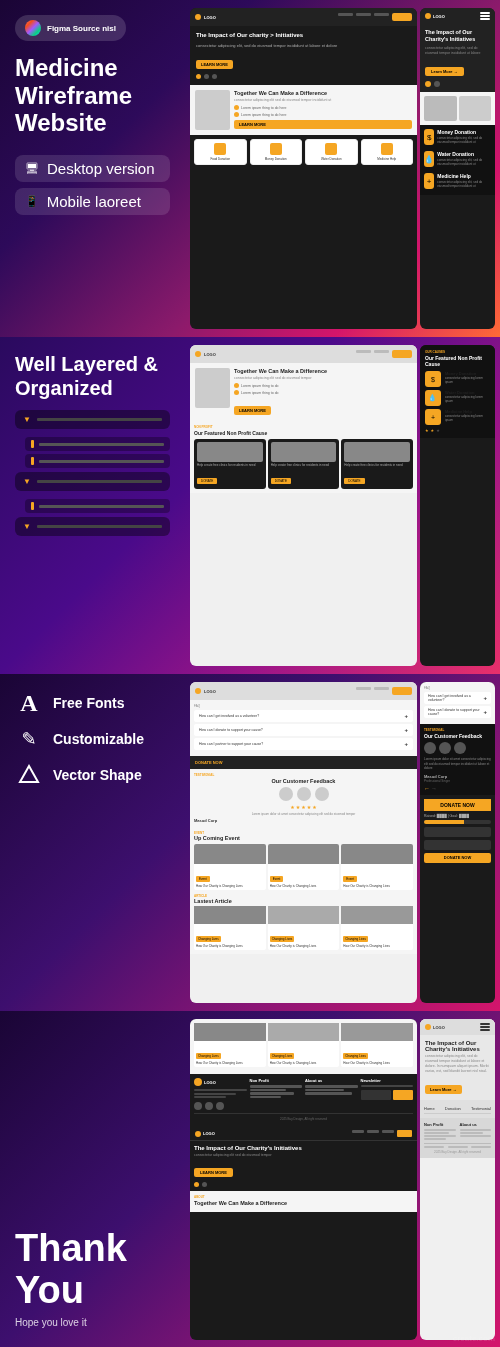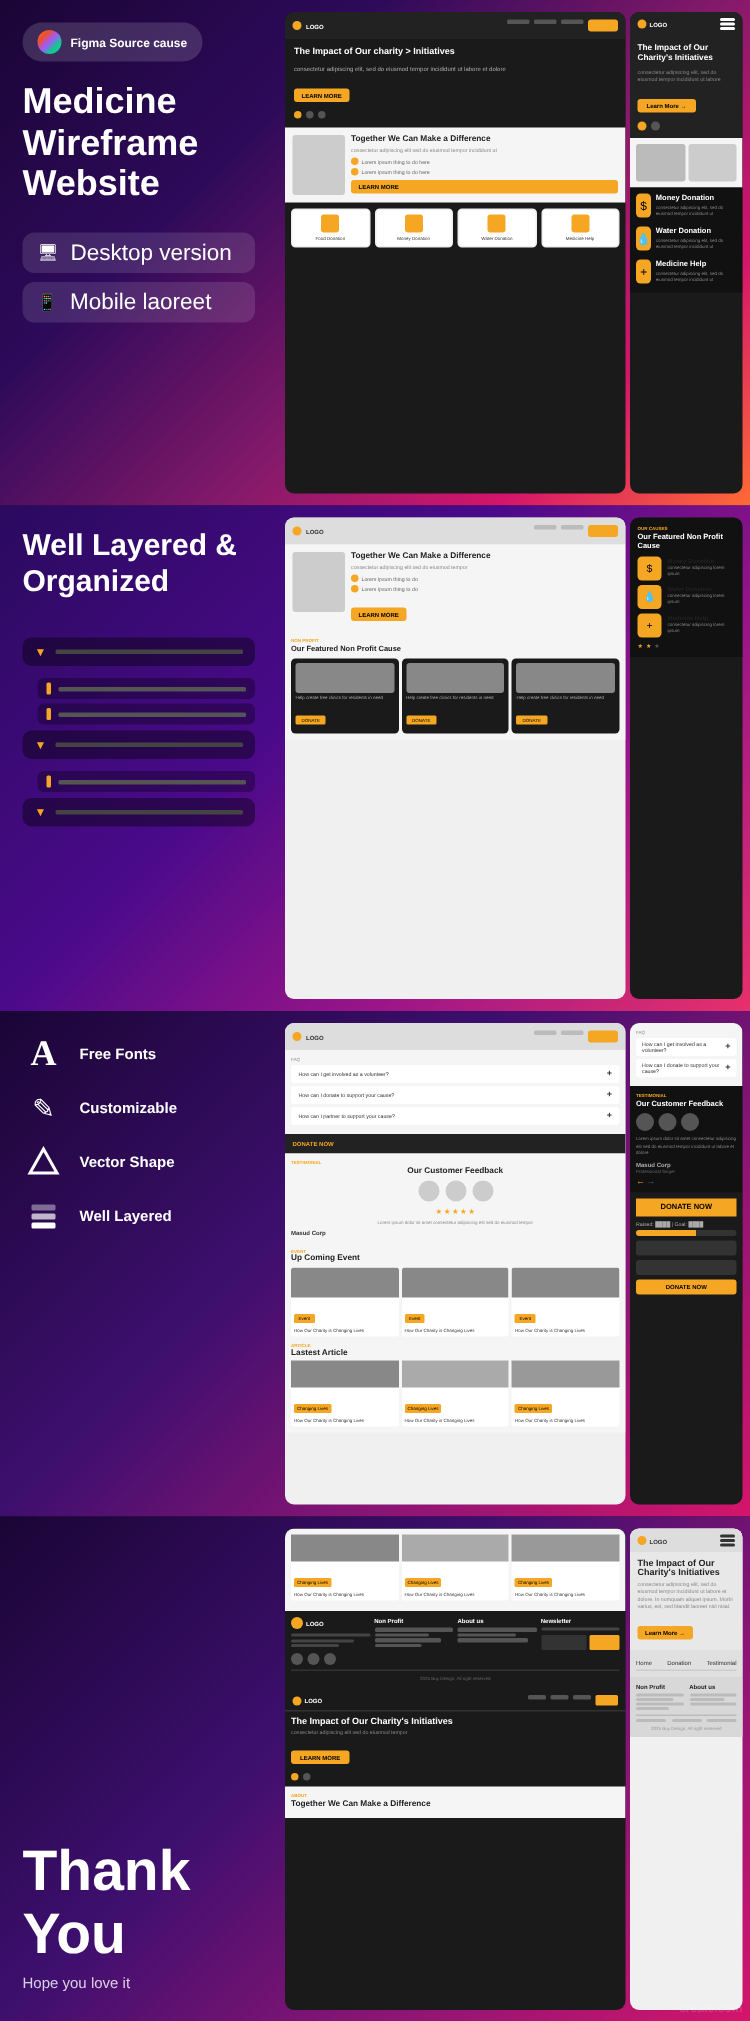--- a/index.html
+++ b/index.html
@@ -243,21 +243,21 @@
       background: linear-gradient(135deg, #2a0a5e 0%, #4a0a8a 40%, #9b1588 70%, #e8306b 100%);
       display: flex;
       flex-direction: row;
     }
 
     .left-panel-2 {
       width: 185px;
       padding: 15px;
       display: flex;
       flex-direction: column;
-      gap: 15px;
+      gap: 0;
     }
 
     .section-main-title {
       color: white;
       font-size: 20px;
       font-weight: 900;
       line-height: 1.2;
       margin-bottom: 10px;
     }
 
@@ -465,21 +465,21 @@
       display: flex;
       align-items: center;
       justify-content: center;
       font-size: 18px;
       color: white;
       flex-shrink: 0;
     }
 
     .feature-label {
       color: white;
-      font-size: 10px;
+      font-size: 14px;
       font-weight: 700;
     }
 
     .right-panel-3 {
       flex: 1;
       display: flex;
       flex-direction: row;
       gap: 3px;
       padding: 8px 5px;
     }
@@ -1033,21 +1033,21 @@
     }
   </style>
 </head>
 <body>
 
 <div class="section section-1">
 
   <div class="left-panel">
     <div class="figma-badge">
       <div class="figma-icon"></div>
-      <span class="figma-label">Figma Source cause</span>
+      <span class="figma-label">Figma Source nisl</span>
     </div>
     <h1 class="main-title">Medicine Wireframe Website</h1>
     <div class="device-options">
       <div class="device-option">
         <span class="device-icon">🖥</span>
         <span class="device-label">Desktop version</span>
       </div>
       <div class="device-option">
         <span class="device-icon">📱</span>
         <span class="device-label">Mobile laoreet</span>
@@ -1338,30 +1338,20 @@
       <span class="feature-label">Customizable</span>
     </div>
     <div class="feature-item">
       <div class="feature-icon">
         <svg width="22" height="22" viewBox="0 0 22 22">
           <polygon points="11,2 20,18 2,18" fill="none" stroke="white" stroke-width="2"></polygon>
         </svg>
       </div>
       <span class="feature-label">Vector Shape</span>
     </div>
-    <div class="feature-item">
-      <div class="feature-icon">
-        <svg width="22" height="22" viewBox="0 0 22 22">
-          <rect x="3" y="3" width="16" height="4" rx="1" fill="white" opacity="0.4"></rect>
-          <rect x="3" y="9" width="16" height="4" rx="1" fill="white" opacity="0.7"></rect>
-          <rect x="3" y="15" width="16" height="4" rx="1" fill="white"></rect>
-        </svg>
-      </div>
-      <span class="feature-label">Well Layered</span>
-    </div>
   </div>
 
   <div class="right-panel-3">
 
     <div class="wireframe-card-light">
       <div class="wf-header-light">
         <div style="display:flex;align-items:center;gap:3px;">
           <div style="width:6px;height:6px;border-radius:50%;background:#f5a623;"></div>
           <span style="color:#333;font-size:4px;font-weight:700;">LOGO</span>
         </div>

